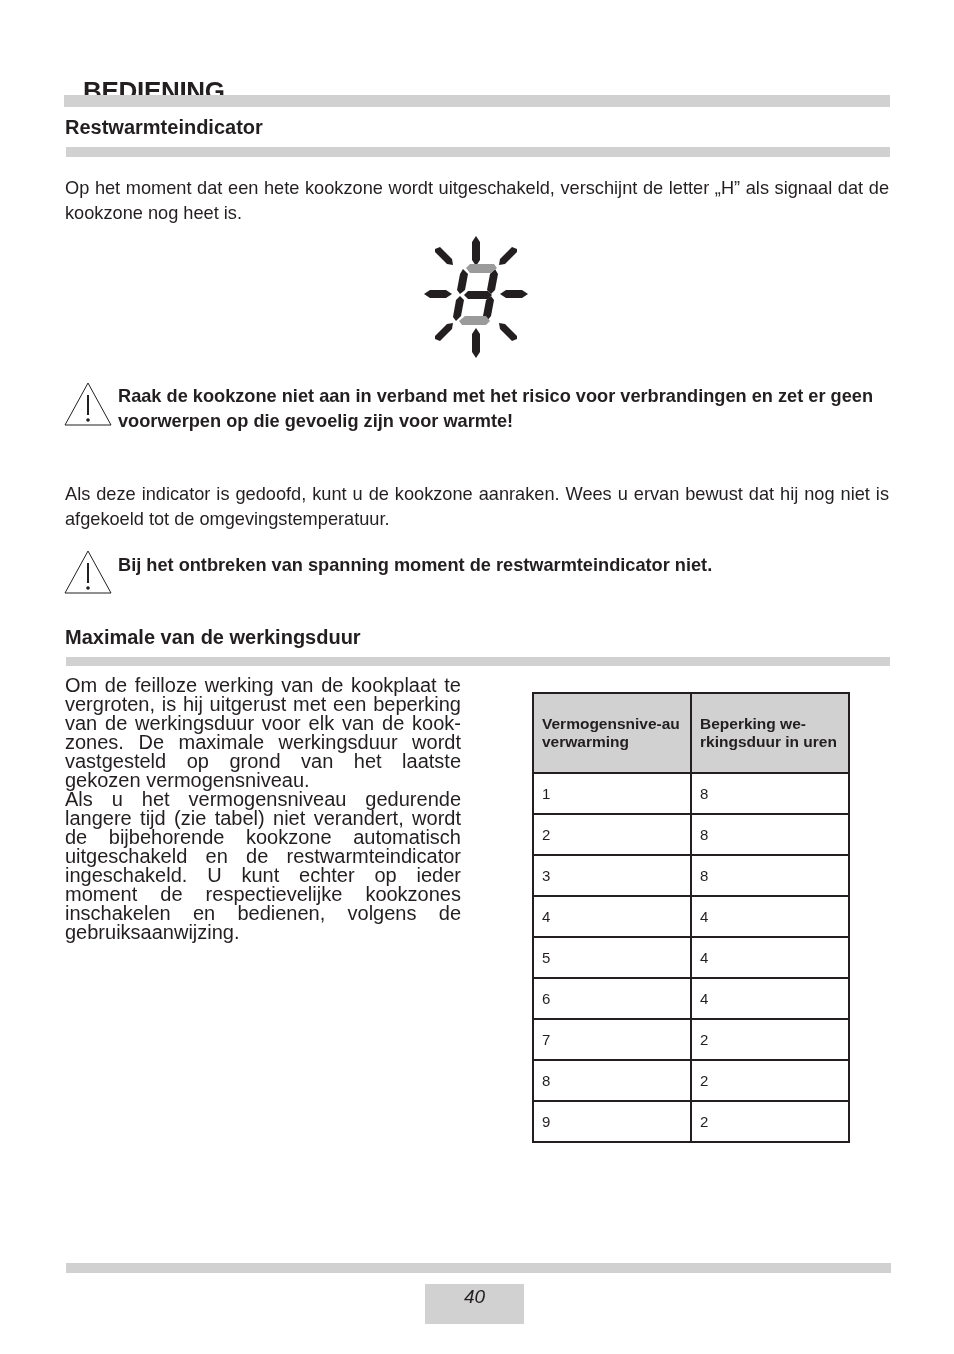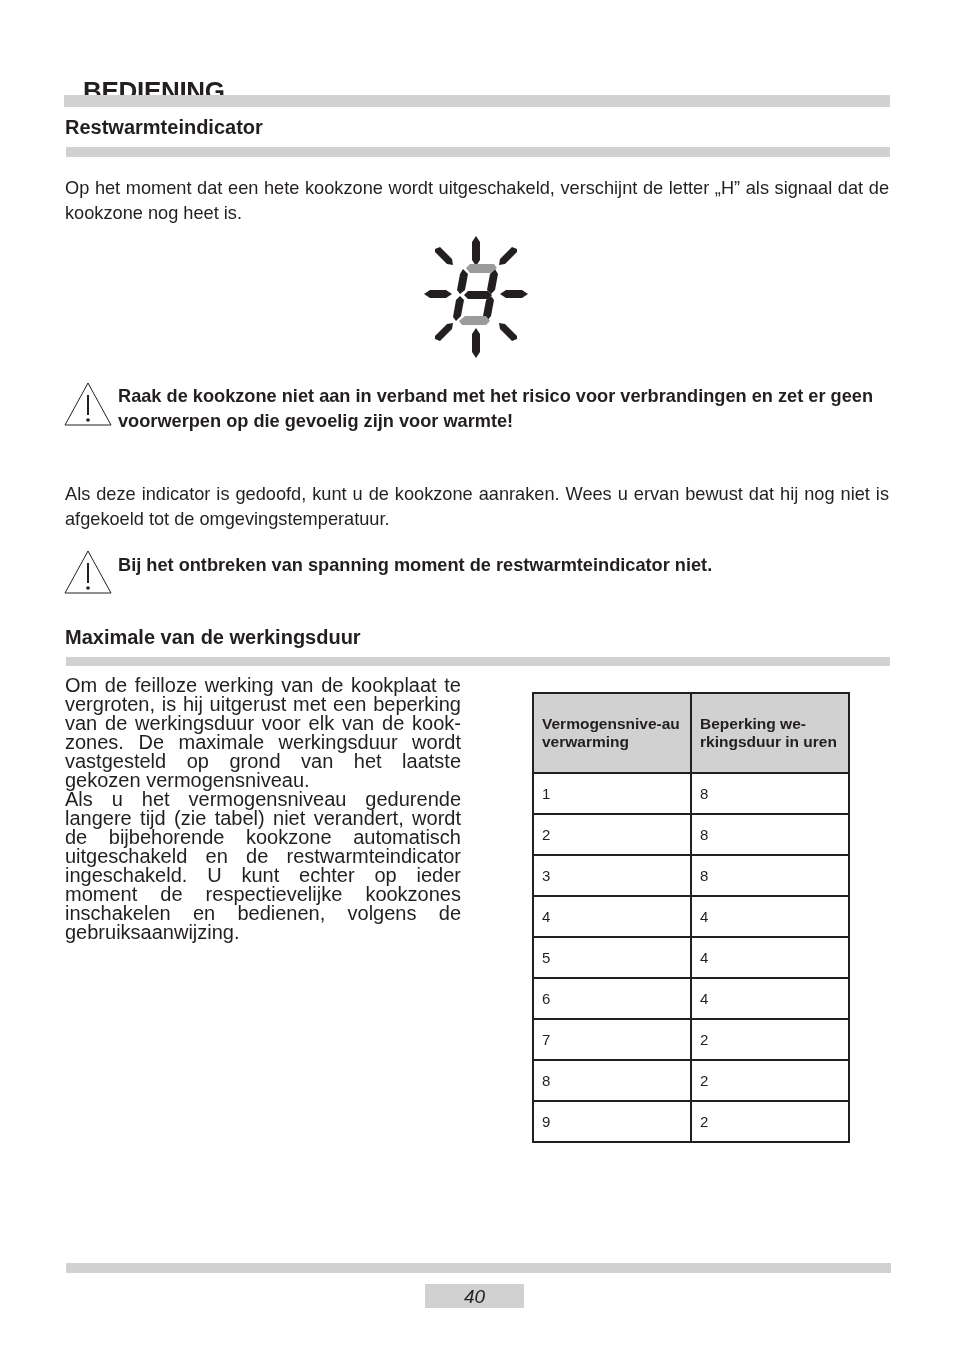--- a/index.html
+++ b/index.html
@@ -74,21 +74,21 @@
       height: 62px;
       width: 50%;
       vertical-align: middle;
     }
     .duration-table td {
       height: 23px;
       line-height: 23px;
     }
     .page-num {
       left: 425px; top: 1284px;
-      width: 99px; height: 24px;
+      width: 99px; height: 40px;
       background: #d1d1d1;
       font-style: italic;
       font-size: 19px;
       line-height: 26px;
       text-align: center;
     }
     .indicator {
       left: 420px; top: 232px;
       width: 112px; height: 126px;
     }

